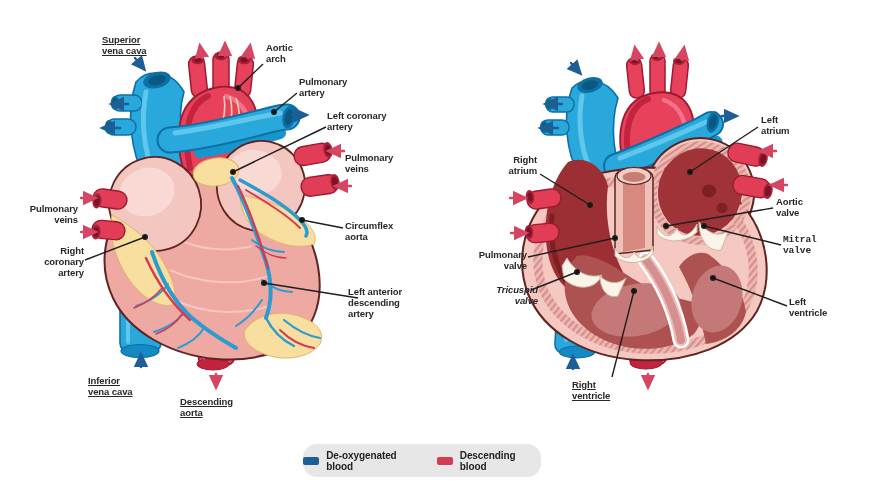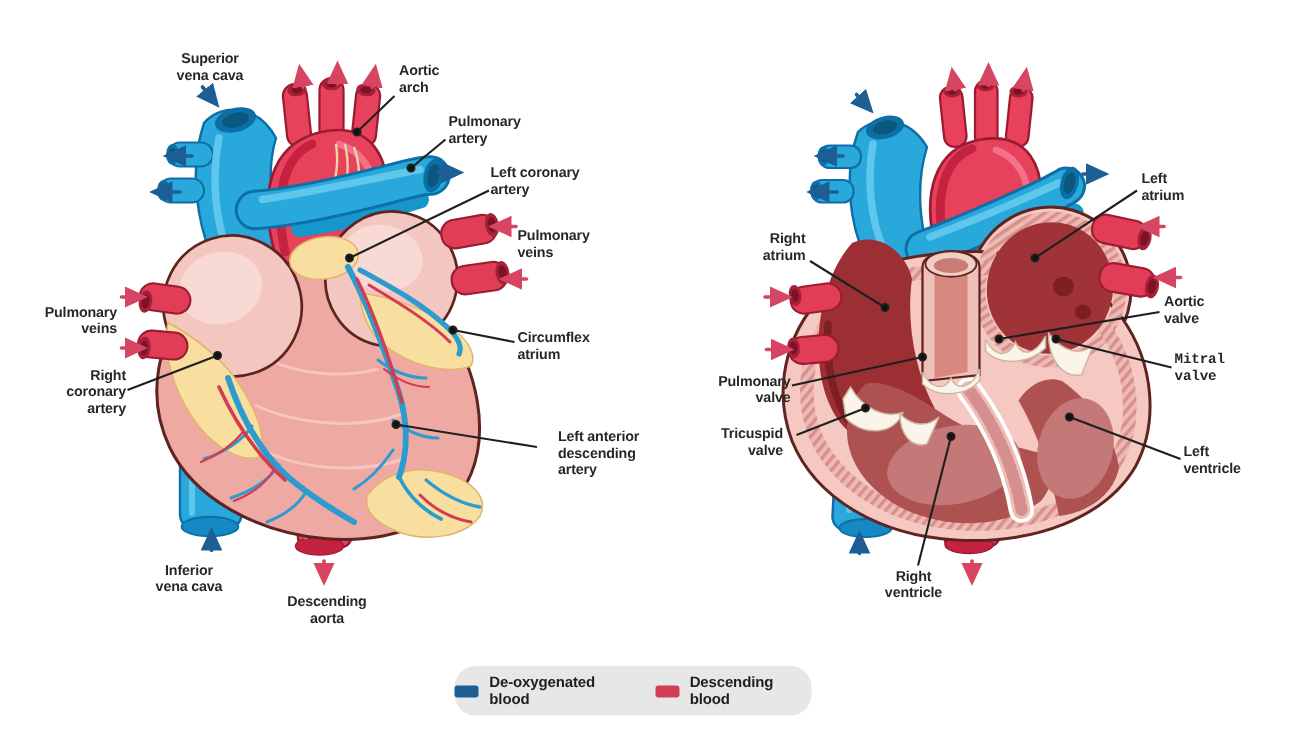--- a/index.html
+++ b/index.html
@@ -1,21 +1,21 @@
 <!DOCTYPE html>
 <html><head>
 <meta charset="utf-8">
 <style>
   html,body{margin:0;padding:0;background:#ffffff;}
   .stage{position:relative;width:870px;height:494px;background:#ffffff;overflow:hidden;
          font-family:"Liberation Sans", sans-serif;}
   .art{position:absolute;left:0;top:0;}
   .lbl{position:absolute;font-weight:bold;font-size:9.5px;line-height:1.18;color:#272727;
        white-space:pre-line;letter-spacing:-0.1px;}
-  .lbl.c{text-align:center;}
+  .lbl.c{text-decoration:underline;}
   .lbl.r{text-align:right;}
   .legend{position:absolute;left:303px;top:444px;width:238px;height:33px;background:#e7e7e7;
           border-radius:14px;display:flex;align-items:center;justify-content:center;gap:15px;}
   .legend-item{display:flex;align-items:center;gap:7px;}
   .swatch{display:inline-block;width:17px;height:8px;border-radius:2px;background:#888;}
   .legend-label{font-weight:bold;font-size:10px;color:#1f1f1f;letter-spacing:-0.1px;}
 </style>
 </head>
 <body>
 
@@ -342,43 +342,43 @@
 arch</div>
 <div class="lbl" style="left:299px;top:76px;">Pulmonary
 artery</div>
 <div class="lbl" style="left:327px;top:110px;">Left coronary
 artery</div>
 <div class="lbl" style="left:345px;top:152px;">Pulmonary
 veins</div>
 <div class="lbl r" style="left:6px;top:203px;width:72px;">Pulmonary
 veins</div>
 <div class="lbl" style="left:345px;top:220px;">Circumflex
-atrium</div>
+aorta</div>
 <div class="lbl r" style="left:12px;top:245px;width:72px;">Right
 coronary
 artery</div>
-<div class="lbl" style="left:372px;top:286px;">Left anterior
+<div class="lbl" style="left:348px;top:286px;">Left anterior
 descending
 artery</div>
 <div class="lbl c" style="left:88px;top:375px;width:76px;">Inferior
 vena cava</div>
 <div class="lbl c" style="left:180px;top:396px;width:76px;">Descending
 aorta</div>
 
 <div class="lbl r" style="left:465px;top:154px;width:72px;">Right
 atrium</div>
 <div class="lbl" style="left:761px;top:114px;">Left
 atrium</div>
 <div class="lbl" style="left:776px;top:196px;">Aortic
 valve</div>
 <div class="lbl" style="left:783px;top:234px;font-family:Liberation Mono, monospace;">Mitral
 valve</div>
 <div class="lbl r" style="left:455px;top:249px;width:72px;">Pulmonary
 valve</div>
-<div class="lbl r" style="left:450px;top:284px;width:72px;">Tricuspid
+<div class="lbl r" style="left:466px;top:284px;width:72px;font-style:italic;">Tricuspid
 valve</div>
 <div class="lbl c" style="left:572px;top:379px;width:74px;">Right
 ventricle</div>
 <div class="lbl" style="left:789px;top:296px;">Left
 ventricle</div>
 
 <div class="legend">
   <div class="legend-item">
     <span class="swatch" style="background: rgb(29, 95, 146);"></span>
     <span class="legend-label">De-oxygenated blood</span>

